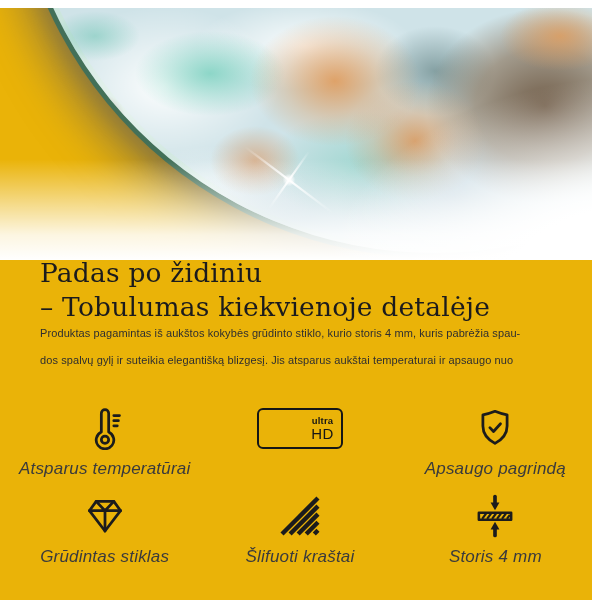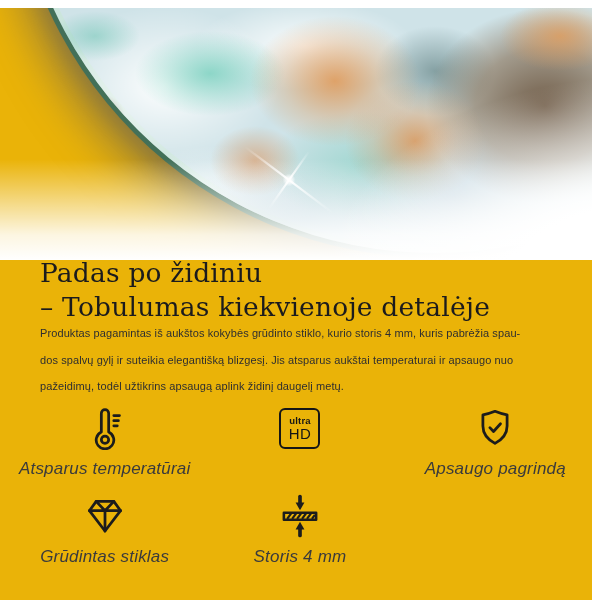--- a/index.html
+++ b/index.html
@@ -82,21 +82,21 @@
   .feature{height:88px;display:flex;flex-direction:column;align-items:center;}
   .icon-wrap{height:48px;display:flex;align-items:center;justify-content:center;}
   .feature-label{margin-top:7px;font-size:17px;color:#3a3a3c;letter-spacing:0.2px;white-space:nowrap;font-style:italic;}
   svg.icon{width:44px;height:44px;display:block;}
   svg.icon .s{fill:none;stroke:#1c1c1c;stroke-width:1.5;stroke-linecap:round;stroke-linejoin:round;}
   svg.icon .stripe{fill:none;stroke:#1c1c1c;stroke-width:2.4;stroke-linecap:butt;}
   svg.icon .thin{fill:none;stroke:#1c1c1c;stroke-width:1.2;stroke-linecap:butt;}
   svg.icon .fillb{fill:#1c1c1c;stroke:none;}
   .uhd{
     width:37px;height:37px;border:2.5px solid #161616;border-radius:6px;
-    display:flex;flex-direction:column;align-items:center;justify-content:center;color:#161616;
+    display:flex;flex-direction:column;align-items:center;justify-content:center;color:#161616;padding-left:45px;
   }
   .uhd-top{font-size:9.5px;font-weight:600;line-height:10px;letter-spacing:0.2px;}
   .uhd-bottom{font-size:15px;font-weight:400;line-height:15px;letter-spacing:0.3px;}
 </style>
 </head>
 <body>
 
 <div class="page">
 
   <div class="hero">
@@ -110,21 +110,20 @@
   <div class="content">
 
     <h1 class="title">
       <span>Padas po židiniu</span><br>
       <span>– Tobulumas kiekvienoje detalėje</span>
     </h1>
 
     <div class="desc">
       <div>Produktas pagamintas iš aukštos kokybės grūdinto stiklo, kurio storis 4 mm, kuris pabrėžia spau-</div>
       <div>dos spalvų gylį ir suteikia elegantišką blizgesį. Jis atsparus aukštai temperaturai ir apsaugo nuo</div>
-      <div>pažeidimų, todėl užtikrins apsaugą aplink židinį daugelį metų.</div>
     </div>
 
     <div class="features">
 
       <div class="feature">
         <div class="icon-wrap">
           <svg class="icon" viewBox="0 0 24 24">
             <path class="s" d="M14 14.2V4a2 2 0 0 0-4 0v10.2a4.8 4.8 0 1 0 4 0z"></path>
             <circle class="s" cx="12" cy="18.4" r="2"></circle>
             <path class="s" d="M16.8 5.2h3.1M16.8 8h2.5M16.8 10.8h1.9"></path>
@@ -155,20 +154,32 @@
       <div class="feature">
         <div class="icon-wrap">
           <svg class="icon" viewBox="0 0 24 24">
             <path class="s" d="M7.2 4h9.6l3.7 5.1L12 20.2 3.5 9.1z"></path>
             <path class="s" d="M3.5 9.1h17M7.2 4l4.8 5.1L16.8 4M12 9.1v11.1"></path>
           </svg>
         </div>
         <div class="feature-label">Grūdintas stiklas</div>
       </div>
 
+      <div class="feature">
+        <div class="icon-wrap">
+          <svg class="icon" viewBox="0 0 24 24">
+            <line class="stripe" x1="2.2" y1="21.8" x2="21.8" y2="2.2"></line>
+            <line class="stripe" x1="6.6" y1="21.8" x2="21.8" y2="6.6"></line>
+            <line class="stripe" x1="11" y1="21.8" x2="21.8" y2="11"></line>
+            <line class="stripe" x1="15.4" y1="21.8" x2="21.8" y2="15.4"></line>
+            <line class="stripe" x1="19.8" y1="21.8" x2="21.8" y2="19.8"></line>
+          </svg>
+        </div>
+        <div class="feature-label">Šlifuoti kraštai</div>
+      </div>
 
       <div class="feature">
         <div class="icon-wrap">
           <svg class="icon" viewBox="0 0 24 24">
             <rect class="s" x="3.2" y="10.2" width="17.6" height="3.8" style="stroke-width:1.4"></rect>
             <path class="thin" d="M5 13.6l2.2-3M7.7 13.6l2.2-3M10.4 13.6l2.2-3M13.1 13.6l2.2-3M15.8 13.6l2.2-3M18.5 13.6l1.6-2.2"></path>
             <path class="s" d="M12 1.4v3.4" style="stroke-width:2"></path>
             <polygon class="fillb" points="9.6,4.6 14.4,4.6 12,8.9"></polygon>
             <path class="s" d="M12 22.6v-3.4" style="stroke-width:2"></path>
             <polygon class="fillb" points="9.6,19.4 14.4,19.4 12,15.1"></polygon>

